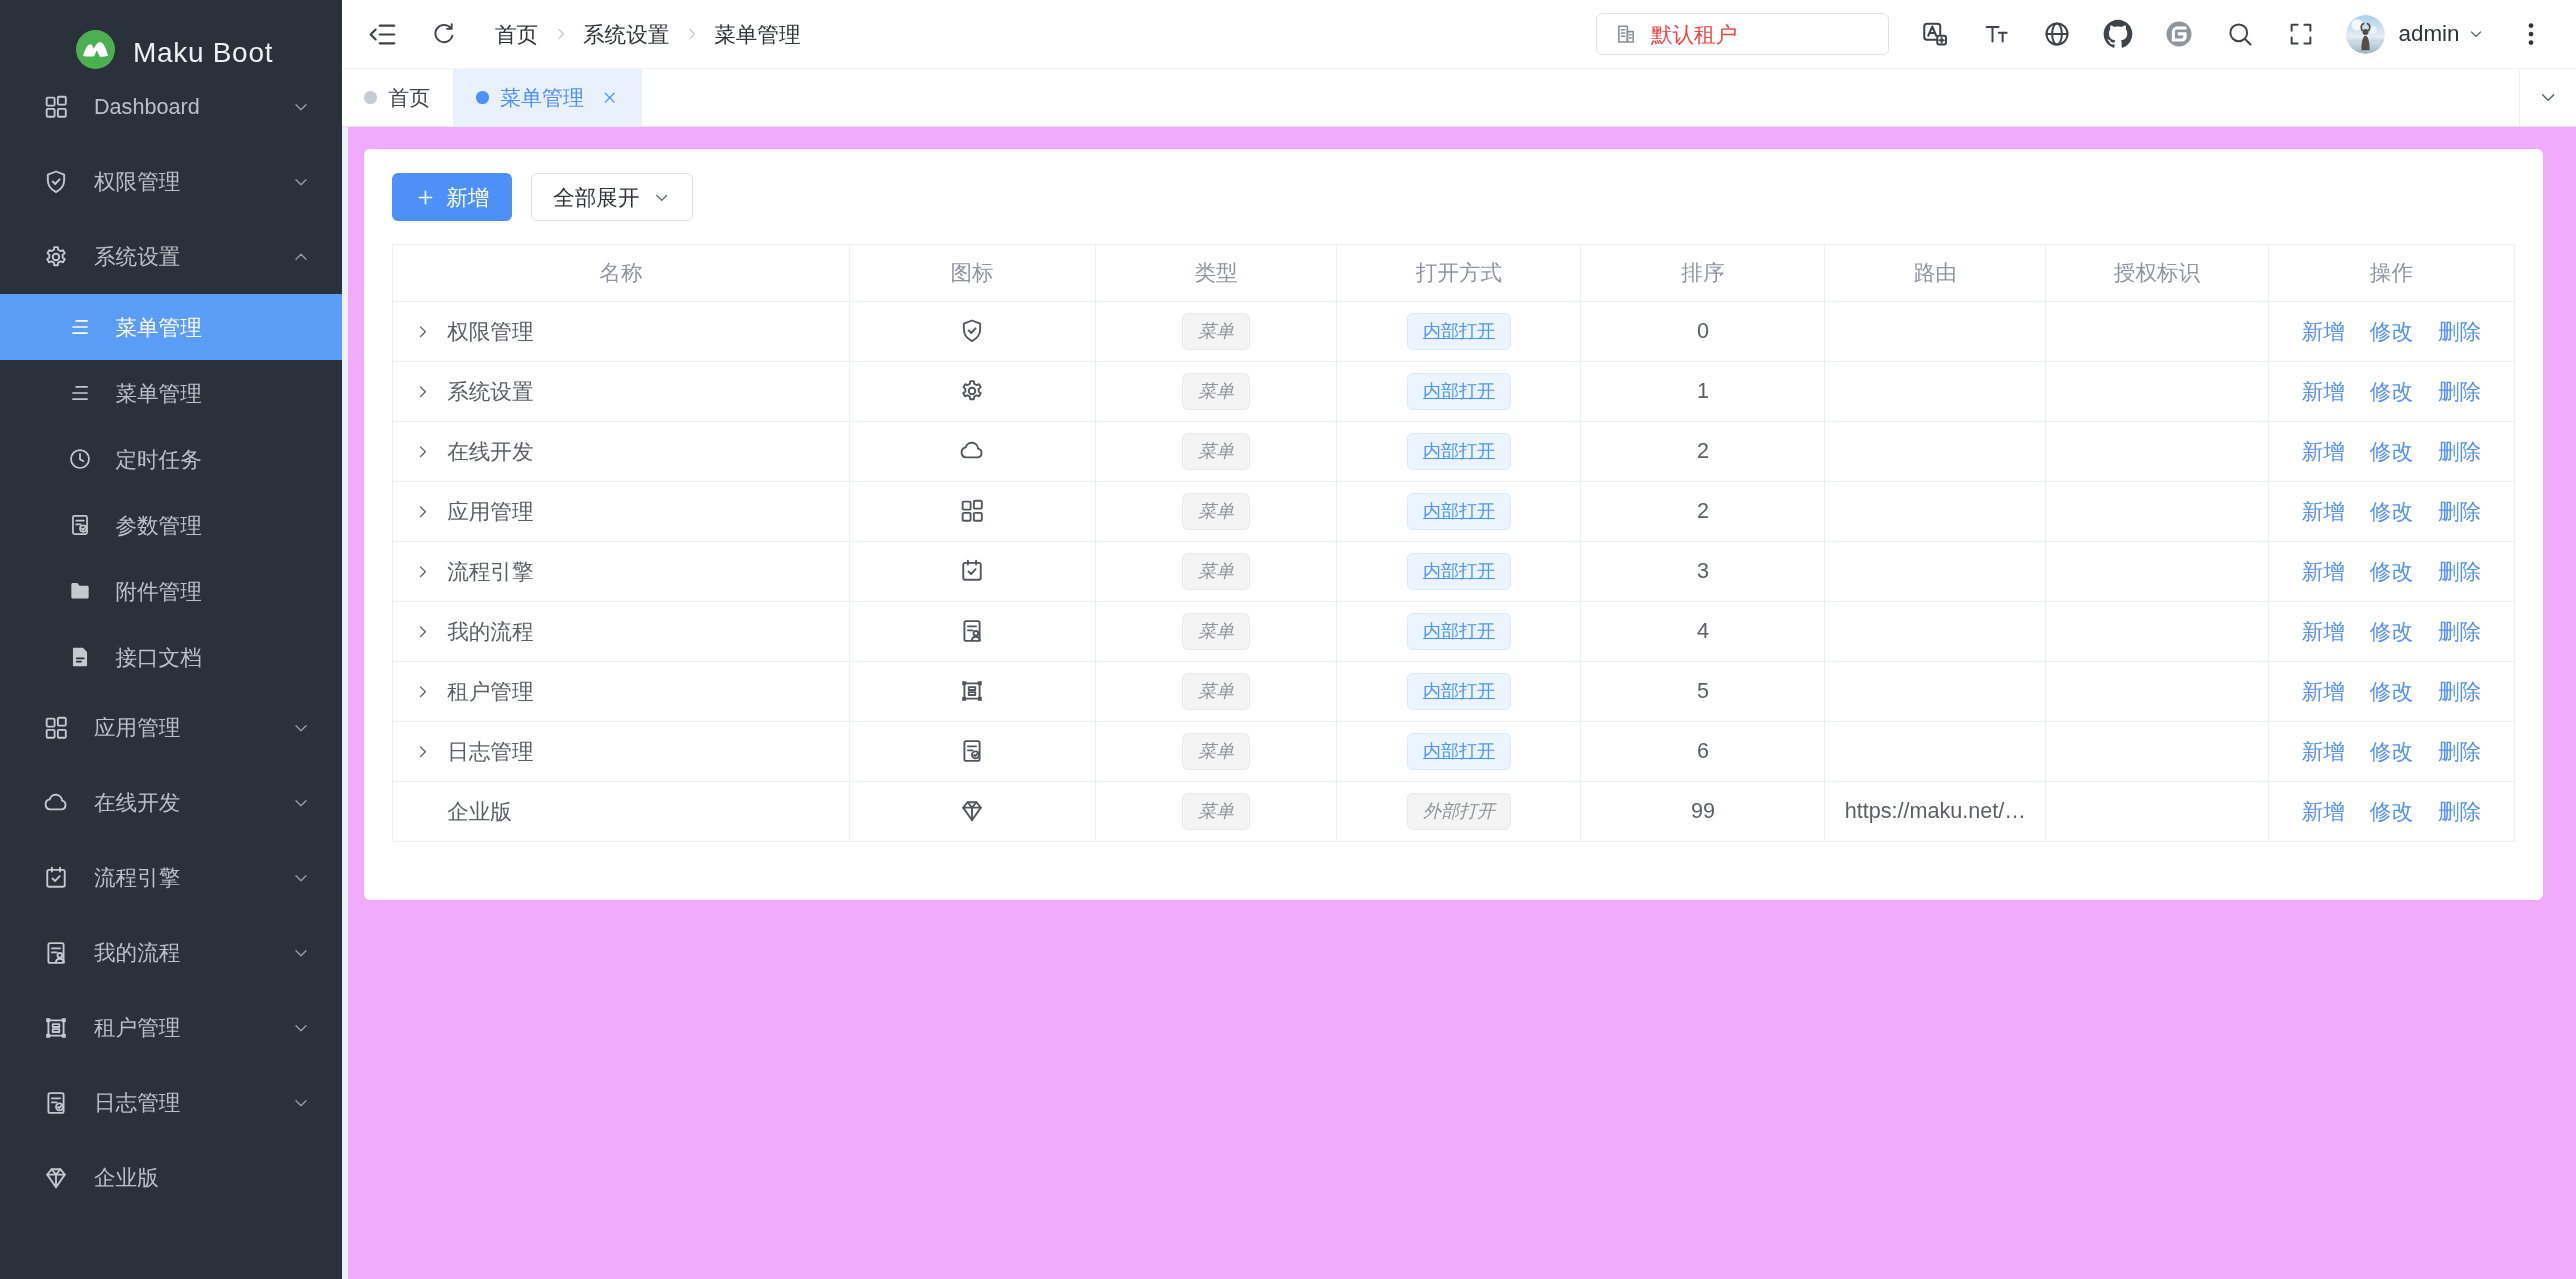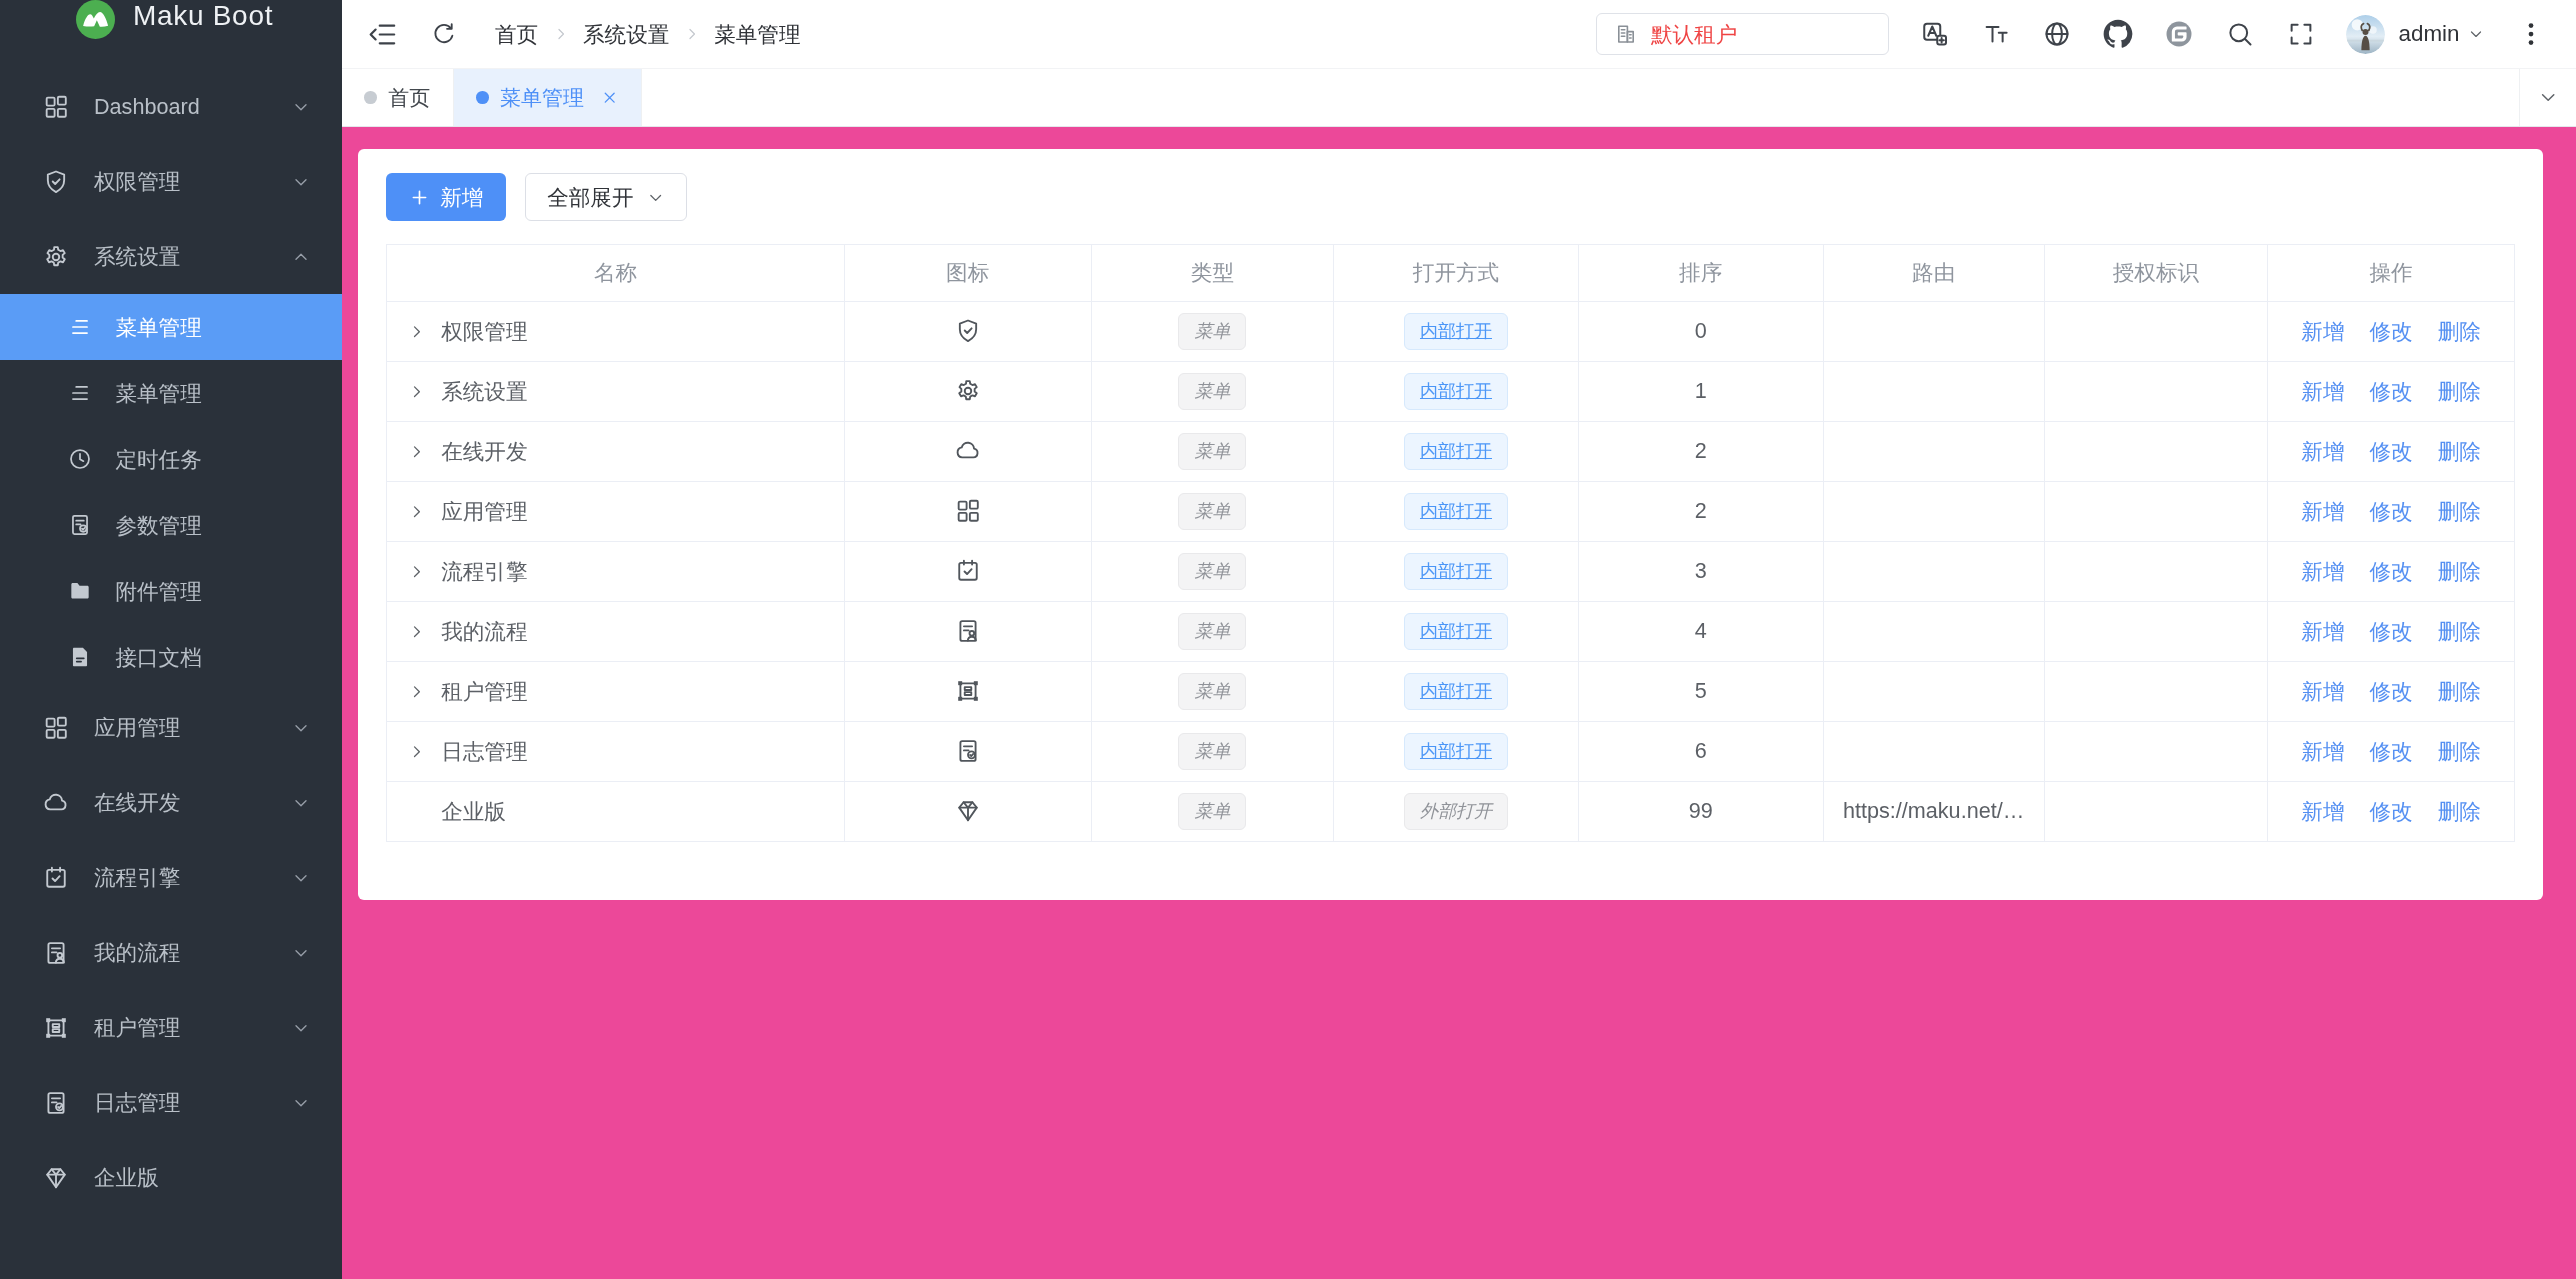--- a/index.html
+++ b/index.html
@@ -6,21 +6,21 @@
   html,body { margin:0; padding:0; }
   body {
     font-family: "Liberation Sans", "DejaVu Sans", sans-serif;
     width: 2576px; height: 1279px; overflow: hidden;
     -webkit-font-smoothing: antialiased;
   }
   .screen { width:2576px; height:1279px; display:flex; background:#eef0f5; }
 
   
   .sidebar { width:342px; flex-shrink:0; background:#2a313a; color:#b9c0c8; display:flex; flex-direction:column; overflow:hidden; }
-  .logo { height:69px; flex-shrink:0; display:flex; align-items:flex-start; padding-left:76px; gap:18px; }
+  .logo { height:69px; flex-shrink:0; display:flex; align-items:flex-end; padding-left:76px; gap:18px; }
   .logo-badge { width:39px; height:39px; flex-shrink:0; }
   .logo-title { font-size:28px; color:#eef1f4; letter-spacing:0.7px; white-space:nowrap; }
   .menu { flex:1; overflow:hidden; }
   .menu-item { height:75px; display:flex; align-items:center; padding:0 31px 0 42px; font-size:21.6px; cursor:pointer; }
   .menu-item .mi-icon { width:28px; height:28px; margin-right:24px; color:#c3c9d0; flex-shrink:0; }
   .menu-item .mi-label { flex:1; white-space:nowrap; }
   .menu-item .mi-chevron { width:20px; height:20px; color:#979ea8; flex-shrink:0; }
   .submenu-item { height:66px; display:flex; align-items:center; padding-left:67px; font-size:21.6px; cursor:pointer; }
   .submenu-item .smi-icon { width:26px; height:26px; margin-right:22.4px; color:#c3c9d0; flex-shrink:0; }
   .submenu-item.active { background:#5a9cf6; color:#ffffff; }
@@ -53,21 +53,21 @@
   .tabbar { height:58px; flex-shrink:0; background:#fff; display:flex; align-items:stretch; border-bottom:0.7px solid #e4e7eb; }
   .tab { display:flex; align-items:center; padding:0 22.4px; gap:11.2px; font-size:21px; color:#42474d; border-right:0.7px solid #eef0f2; cursor:pointer; white-space:nowrap; }
   .tab .dot { width:12.7px; height:12.7px; border-radius:50%; background:#c7ccd2; flex-shrink:0; }
   .tab.active { background:#e8f1fd; color:#4e90f7; }
   .tab.active .dot { background:#4e90f7; }
   .tab-close { width:19.4px; height:19.4px; margin-left:4.5px; }
   .tab-more { margin-left:auto; width:57px; border-left:0.7px solid #eef0f2; display:flex; align-items:center; justify-content:center; color:#5f6368; cursor:pointer; }
   .tab-more .tm-chevron { width:22.4px; height:22.4px; }
 
   
-  .content { flex:1; min-height:0; background:#ec4899; padding:22.4px 33px 0 16.4px; }
+  .content { flex:1; min-height:0; background:#f0abfc; padding:22.4px 33px 0 16.4px;margin-left:6px; }
   .card { background:#fff; border-radius:6px; height:751px; padding:24px 28px 34px; }
 
   .toolbar { display:flex; gap:19.4px; margin-bottom:22.4px; }
   .btn { height:48px; border-radius:6px; font-size:21.6px; display:inline-flex; align-items:center; cursor:pointer; border:none; background:none; font-family:inherit; }
   .btn-primary { background:#4e90f7; color:#fff; padding:0 22.4px; gap:10.4px; }
   .btn-primary .b-icon { width:21px; height:21px; }
   .btn-default { background:#fff; border:1.5px solid #dcdfe6; color:#303338; padding:0 21px; gap:12px; }
   .btn-default .b-chevron { width:19.4px; height:19.4px; color:#5f6368; }
 
   

